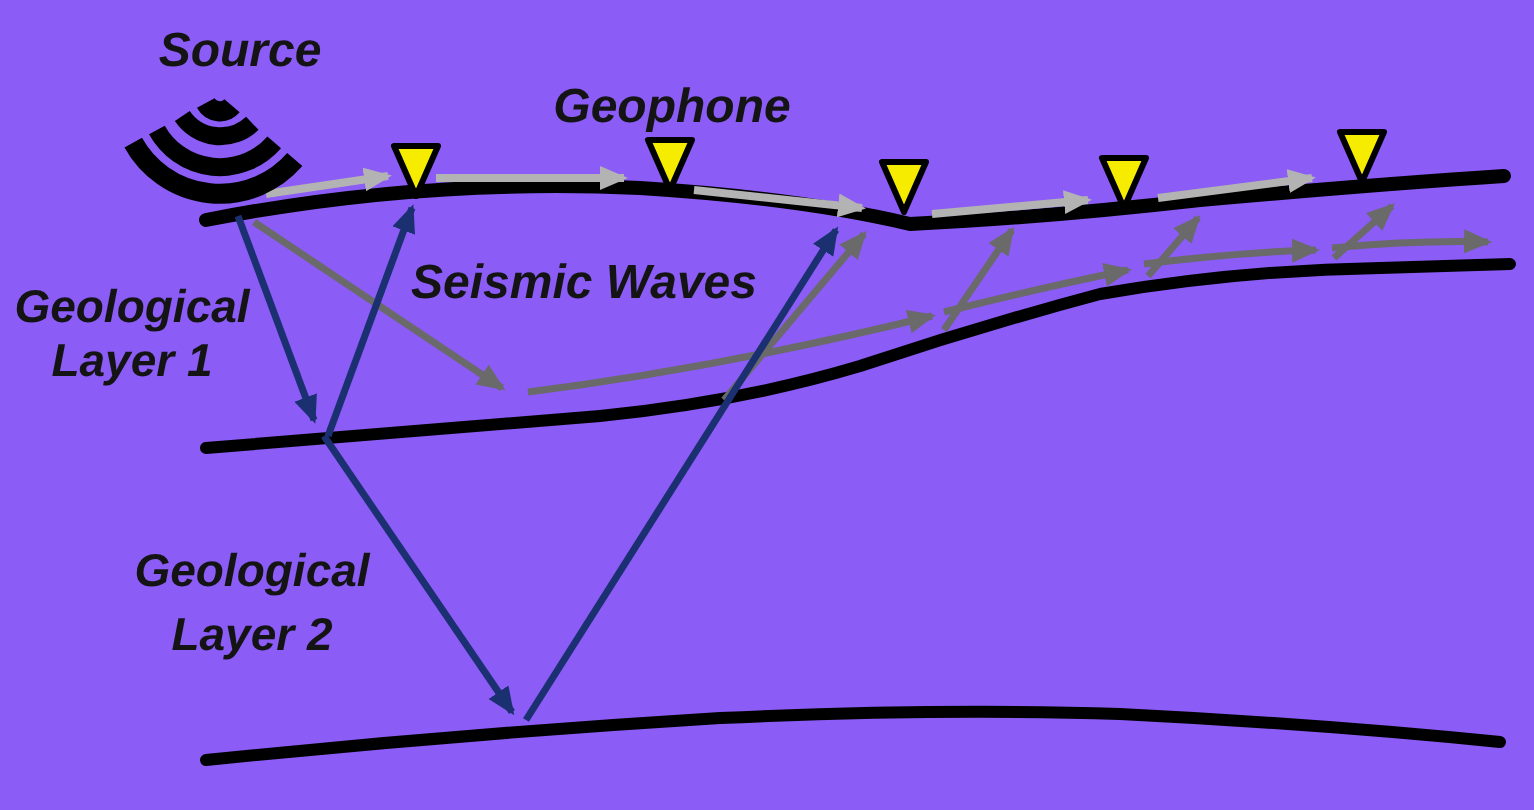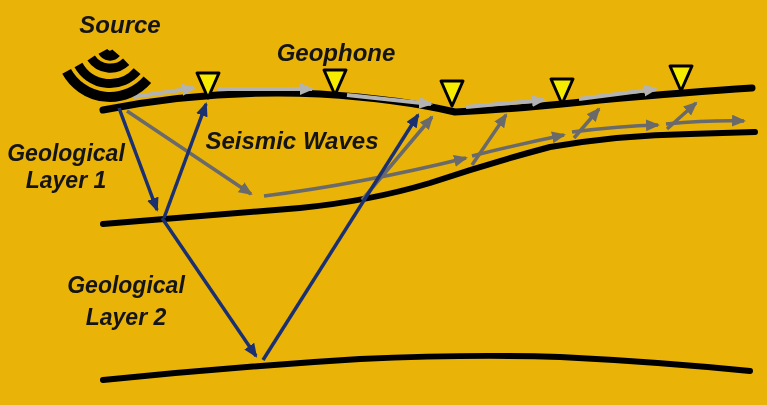--- a/index.html
+++ b/index.html
@@ -1,20 +1,20 @@
 <!DOCTYPE html>
 <html><head>
 <meta charset="utf-8">
 <style>
   html, body { margin: 0; padding: 0; background: #ffffff; }
   .stage {
     position: relative;
     width: 767px;
     height: 405px;
-    background: #eab308;
+    background: #8b5cf6;
     overflow: hidden;
     font-family: "Liberation Sans", sans-serif;
   }
   svg { display: block; }
   .dlabel {
     font-family: "Liberation Sans", "DejaVu Sans", sans-serif;
     font-weight: bold;
     font-style: italic;
     fill: #141414;
   }

